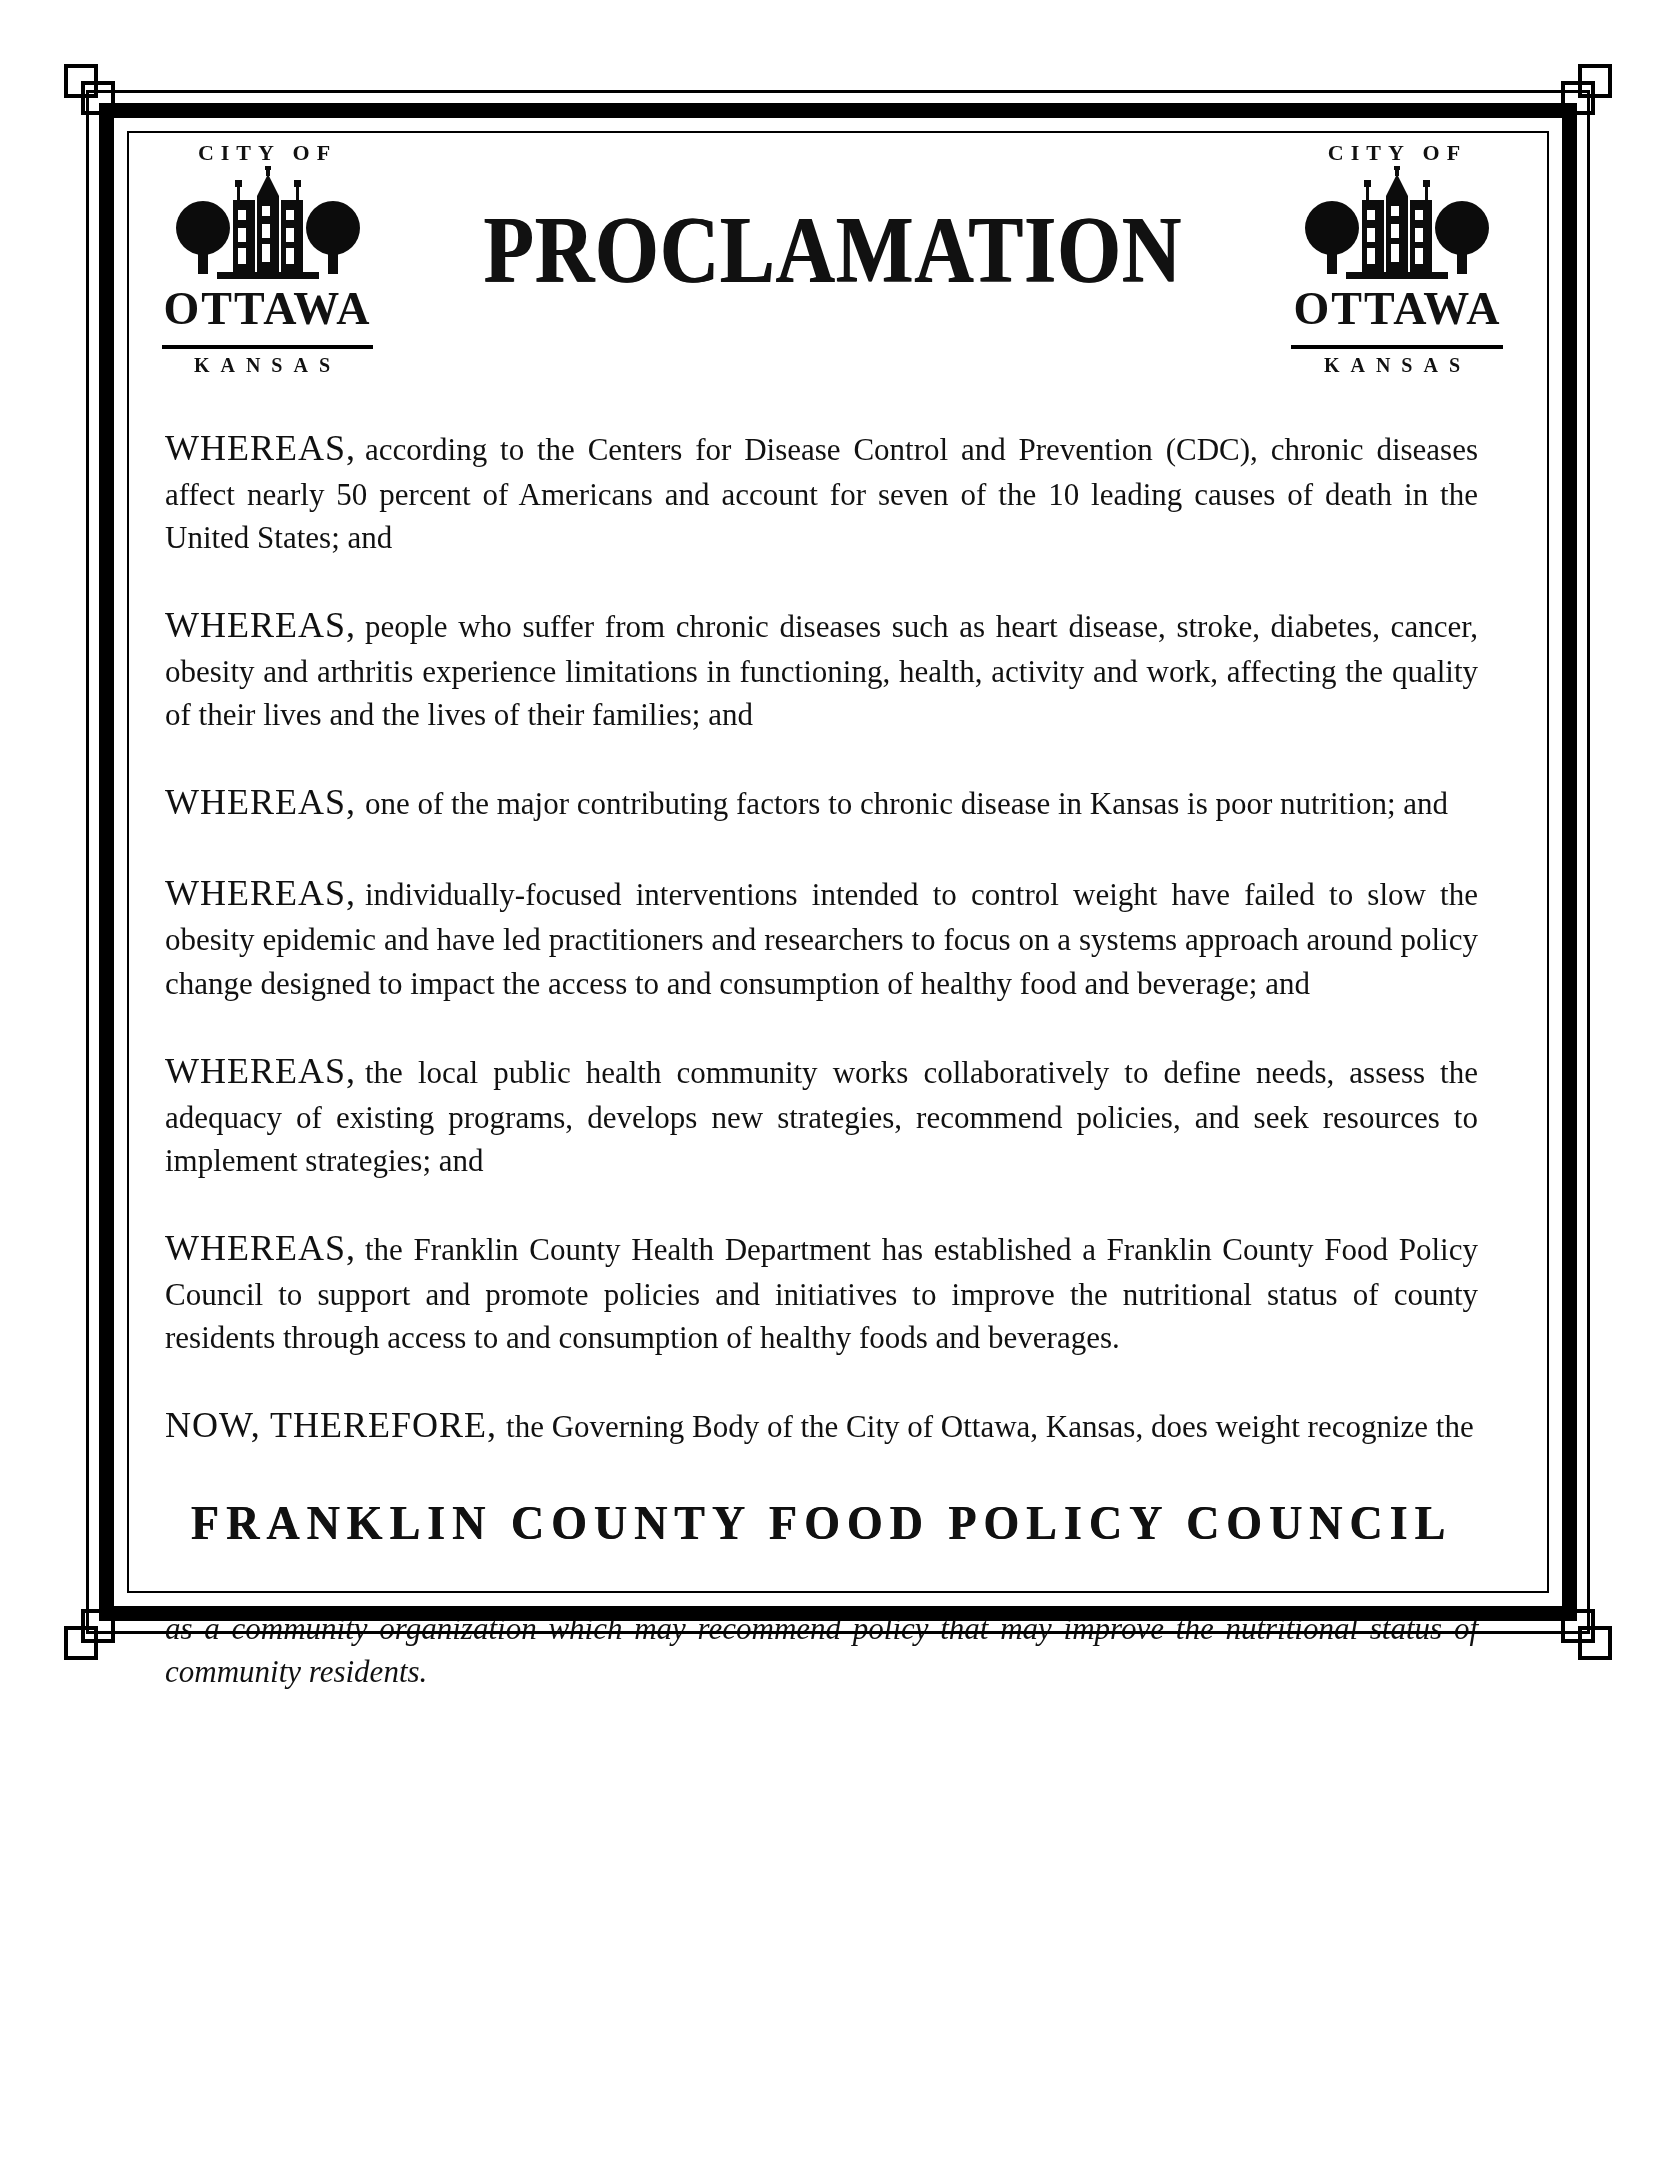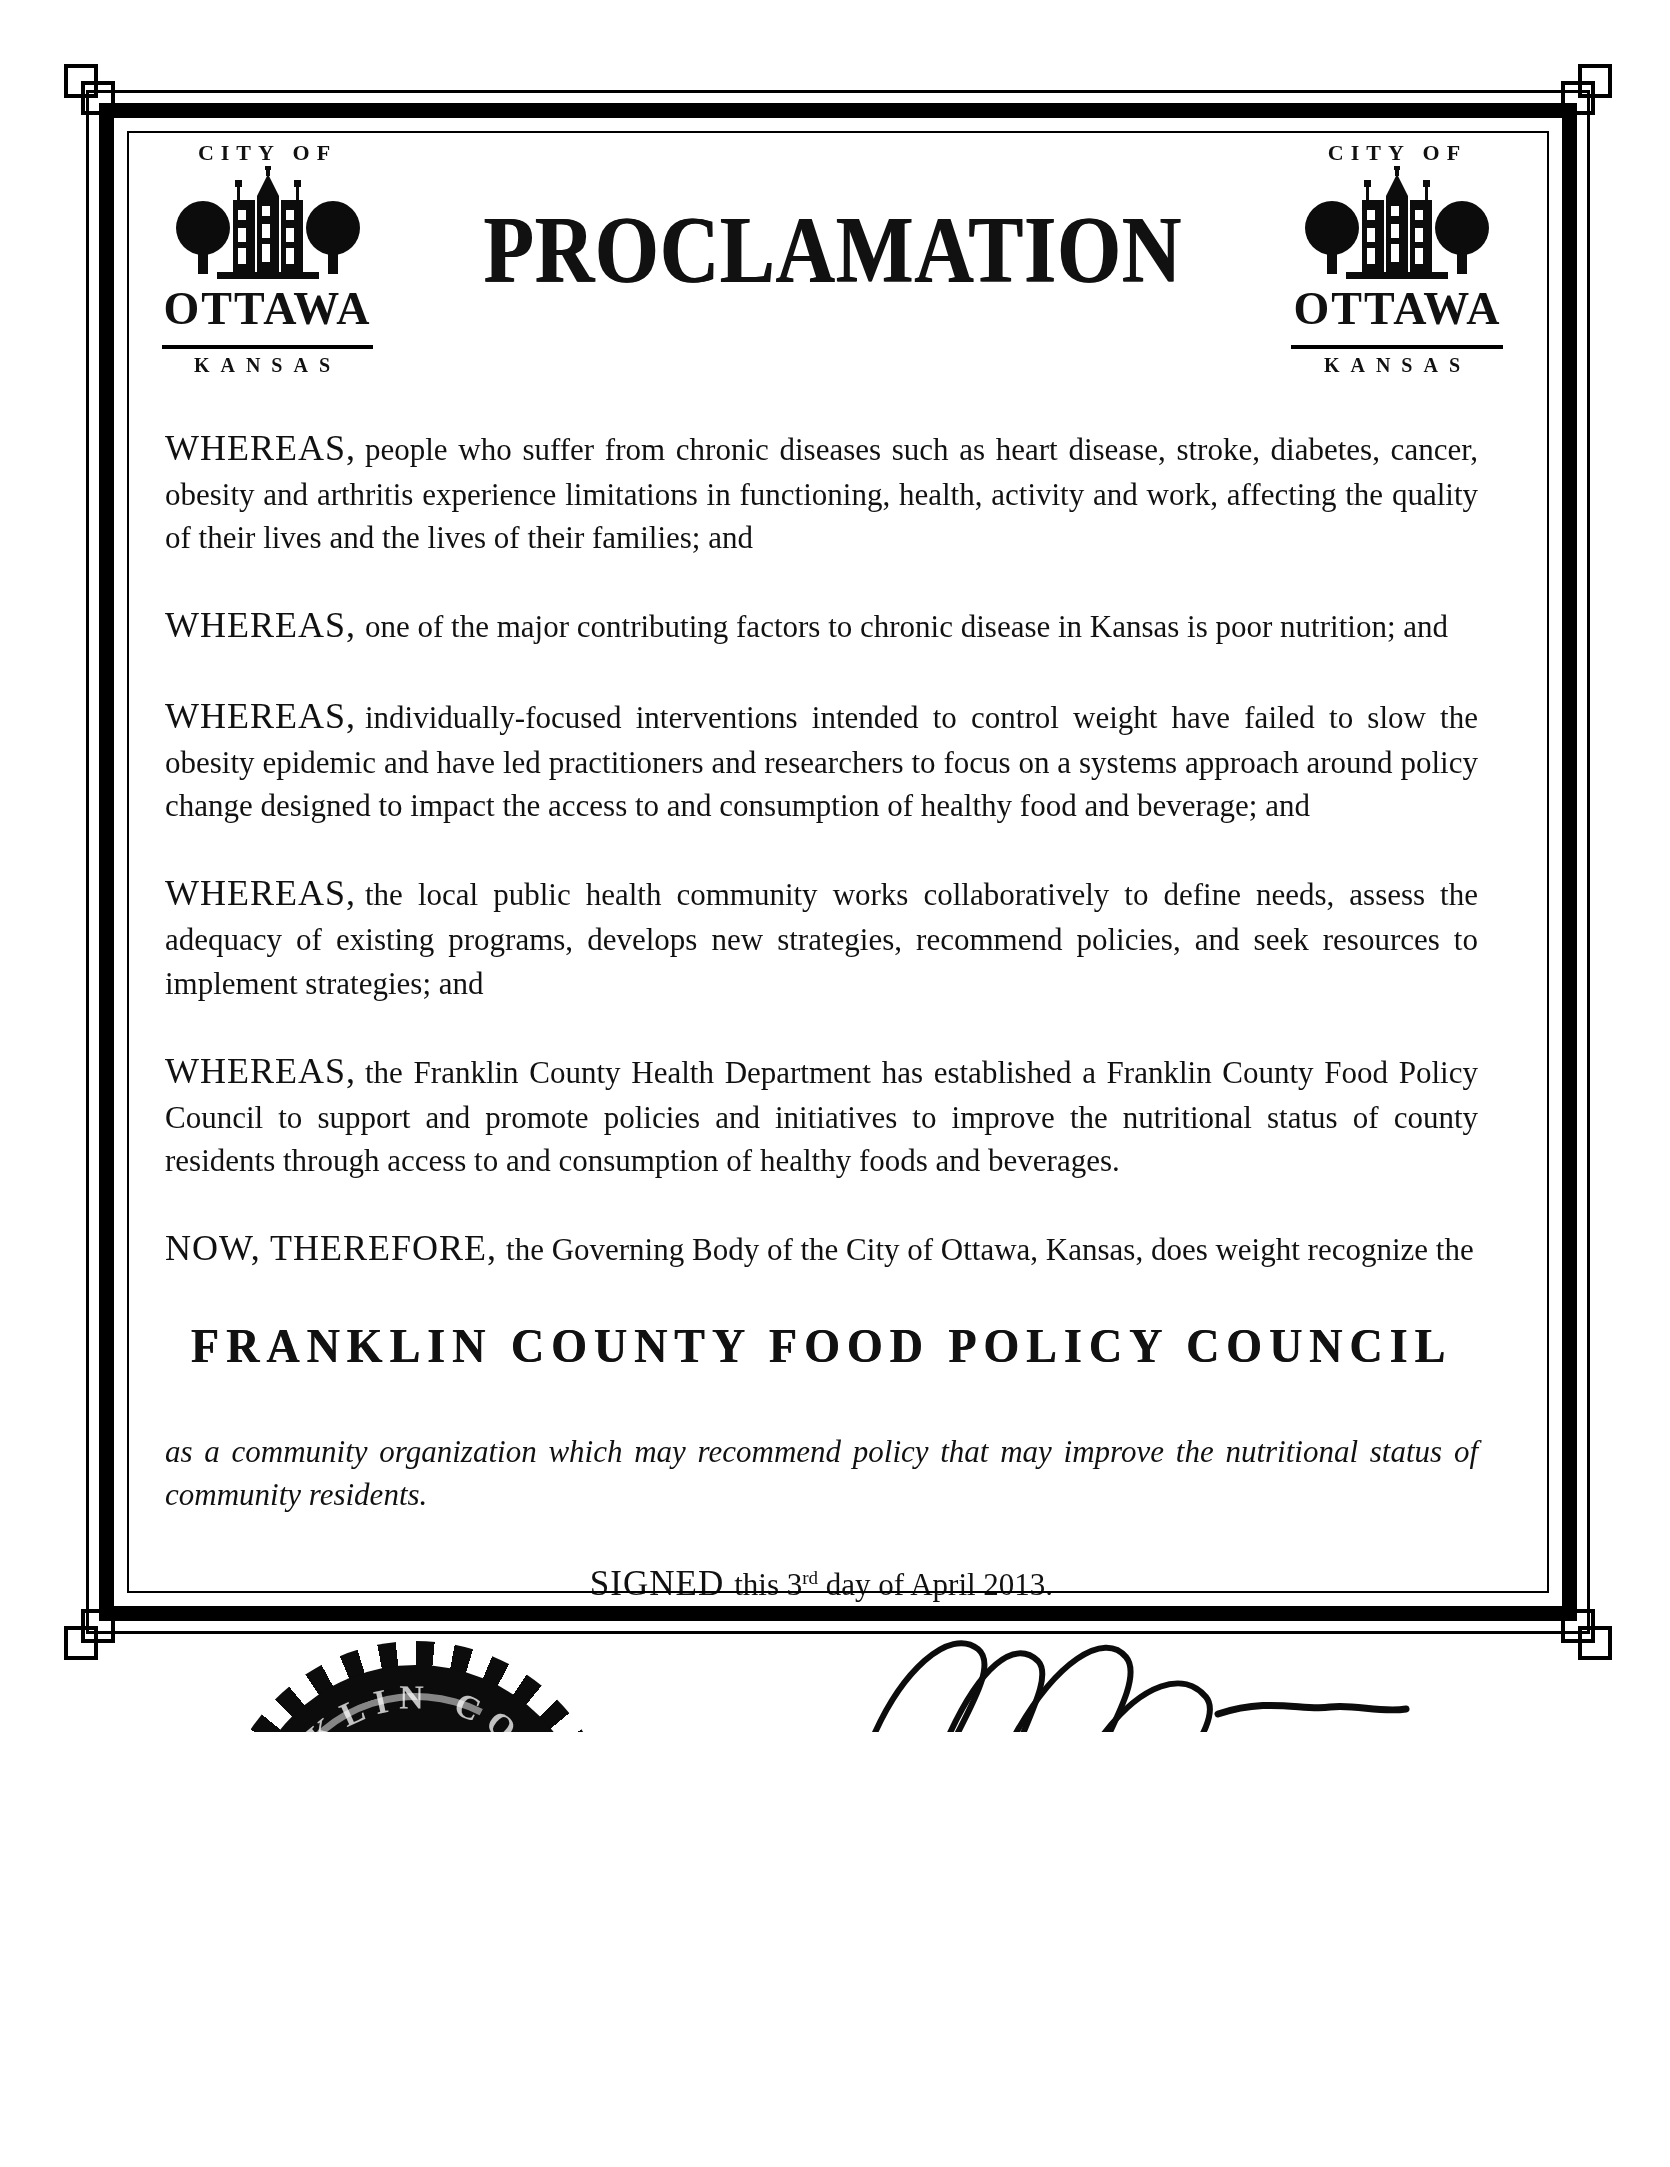--- a/index.html
+++ b/index.html
@@ -165,20 +165,23 @@
             <rect x="113" y="82" width="8" height="16"></rect>
         </g>
       </svg>
       <div><span class="logo-name">OTTAWA</span></div>
       <div class="logo-state">KANSAS</div>
     </div>
   </div>
 
   <div class="content">
 
+    <p class="clause">
+      <span class="lead">WHEREAS,</span><span>according to the Centers for Disease Control and Prevention (CDC), chronic diseases affect nearly 50 percent of Americans and account for seven of the 10 leading causes of death in the United States; and</span>
+    </p>
 
     <p class="clause">
       <span class="lead">WHEREAS,</span><span>people who suffer from chronic diseases such as heart disease, stroke, diabetes, cancer, obesity and arthritis experience limitations in functioning, health, activity and work, affecting the quality of their lives and the lives of their families; and</span>
     </p>
 
     <p class="clause">
       <span class="lead">WHEREAS,</span><span>one of the major contributing factors to chronic disease in Kansas is poor nutrition; and</span>
     </p>
 
     <p class="clause">

